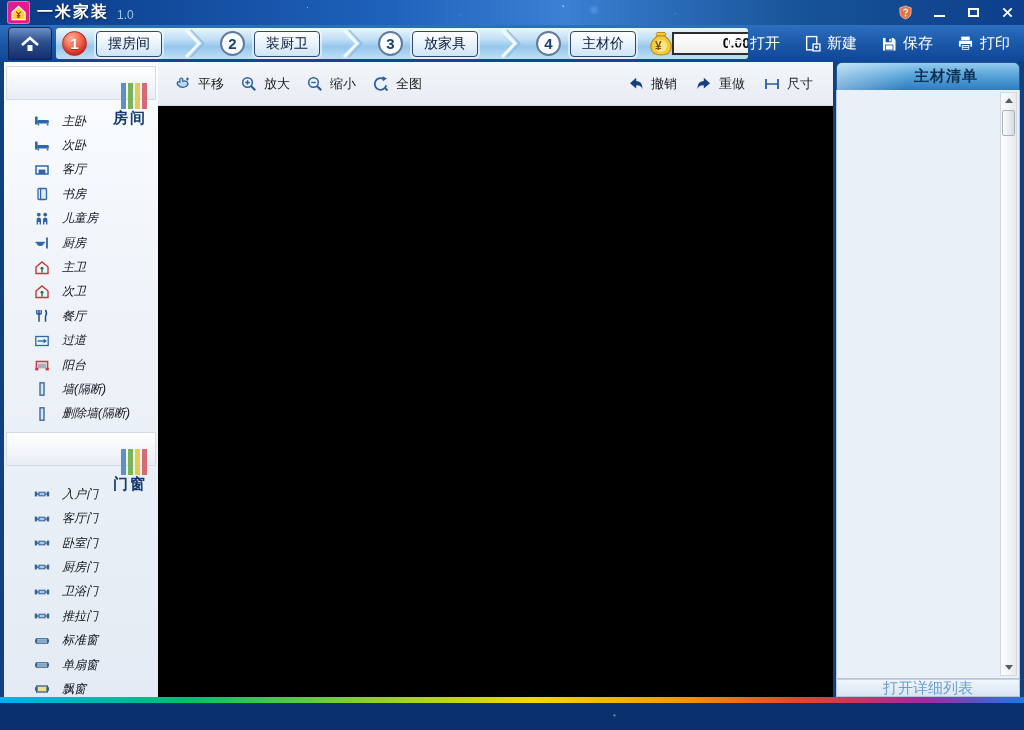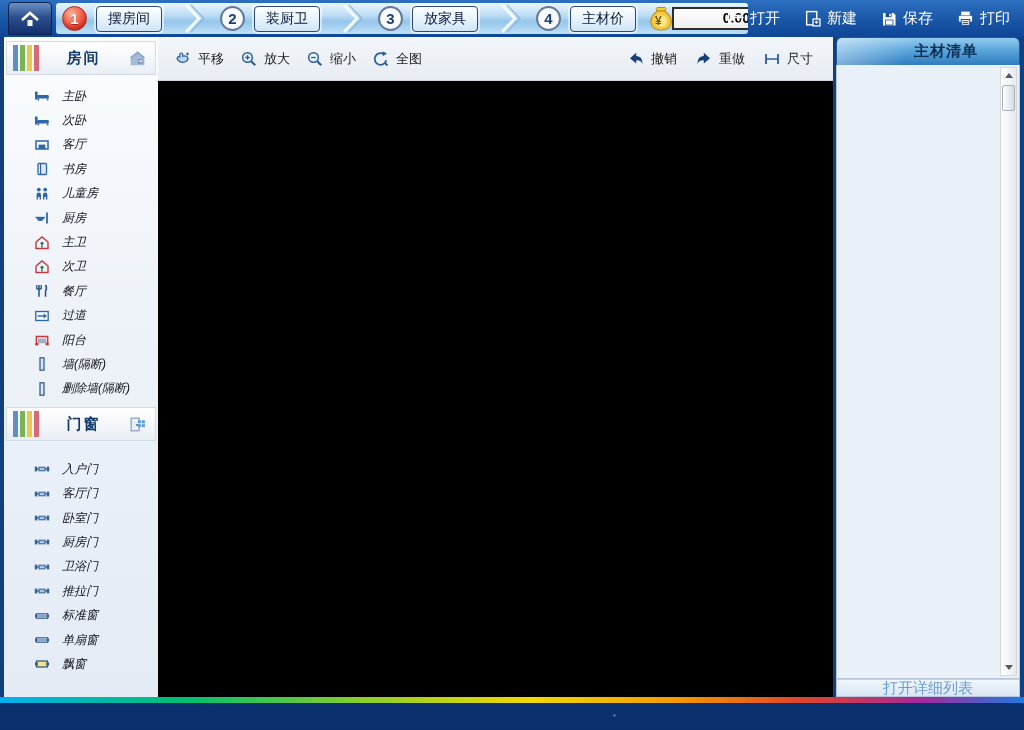--- a/index.html
+++ b/index.html
@@ -72,21 +72,21 @@
     display:flex; align-items:center; gap:24px; }
   .tbtn { display:flex; align-items:center; gap:6px; color:#fff; font-size:15px; cursor:pointer; }
 
   
   .content { flex:1; display:flex; background:#10407f; padding:0 4px; min-height:0; }
 
   
   .sidebar { width:154px; background:linear-gradient(180deg,#fbfdff 0%,#eef3f9 40%,#e4ebf4 100%);
     display:flex; flex-direction:column; overflow:hidden; }
   .sec-header { margin:4px 2px 0 2px; height:34px; background:linear-gradient(180deg,#ffffff,#e9eef5);
-    border:1px solid #d2dbe6; display:flex; align-items:center; padding:0 8px 0 6px; }
+    border:1px solid #d2dbe6; display:flex; align-items:flex-end; padding:16px 8px 0 6px;flex-direction:column; }
   .stripes { display:flex; gap:2px; height:26px; }
   .stripes i { width:5px; height:26px; display:block; }
   .stripes i:nth-child(1){background:#5f8fc9;} .stripes i:nth-child(2){background:#79b457;}
   .stripes i:nth-child(3){background:#e5cb52;} .stripes i:nth-child(4){background:#d66a76;}
   .sec-title { flex:1; text-align:center; font-size:15px; font-weight:bold; color:#123a6e; letter-spacing:2px; }
   .sec-items { padding:9px 0 2px 0; }
   .sitem { height:24.4px; display:flex; align-items:center; padding-left:30px; cursor:pointer;font-style:italic; }
   .sitem svg { flex:0 0 16px; margin-right:12px; }
   .slabel { font-size:12px; color:#10121c; white-space:nowrap; }
 
@@ -293,20 +293,47 @@
     </symbol>
     <symbol id="i-chevron" viewBox="0 0 24 31">
       <polyline points="4,2 17,15.5 4,29" stroke="#f3fafe" stroke-width="3" fill="none"></polyline>
       <polyline points="9,2 22,15.5 9,29" stroke="#8fb8dd" stroke-width="1.2" fill="none"></polyline>
     </symbol>
   </defs>
 </svg>
 
 <div class="window">
 
+  <div class="titlebar">
+    <div class="logo">
+      <svg width="19" height="19">
+          <use href="#i-logo-house"></use>
+        </svg>
+    </div>
+    <span class="app-title">一米家装</span>
+    <span class="app-version">1.0</span>
+    <div class="winctrls">
+      <div class="wbtn">
+        <svg width="15" height="15">
+            <use href="#i-shield"></use>
+          </svg>
+      </div>
+      <div class="wbtn">
+          <span class="min-glyph"></span>
+        </div>
+      <div class="wbtn">
+          <span class="max-glyph"></span>
+        </div>
+      <div class="wbtn">
+        <svg width="13" height="13">
+            <use href="#i-close"></use>
+          </svg>
+      </div>
+    </div>
+  </div>
 
   <div class="stepbar">
     <div class="home-btn">
       <svg width="24" height="20">
           <use href="#i-home"></use>
         </svg>
     </div>
     <div class="strip">
       <div class="step">
         <span class="stepnum active">1</span>

